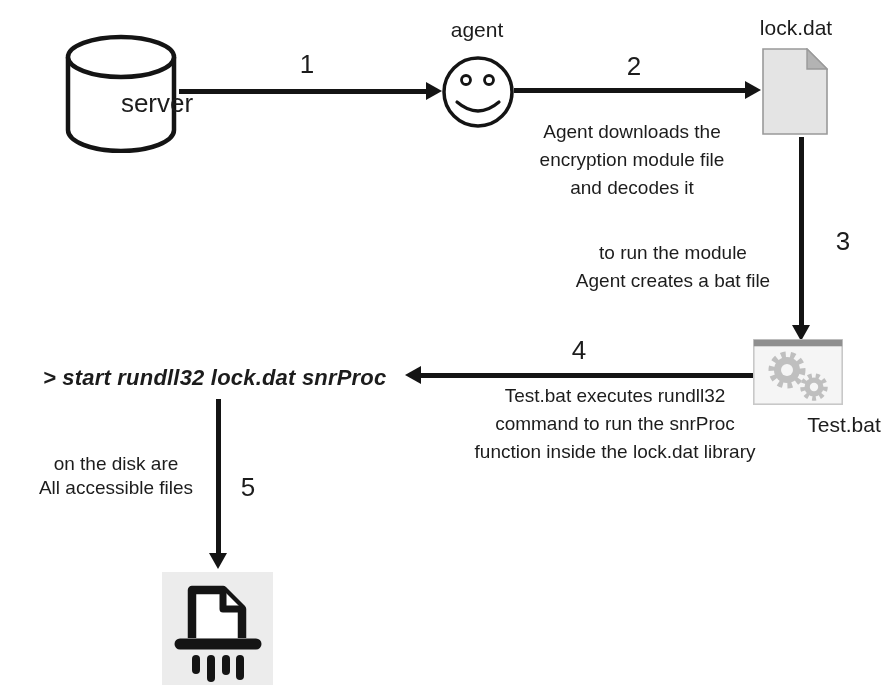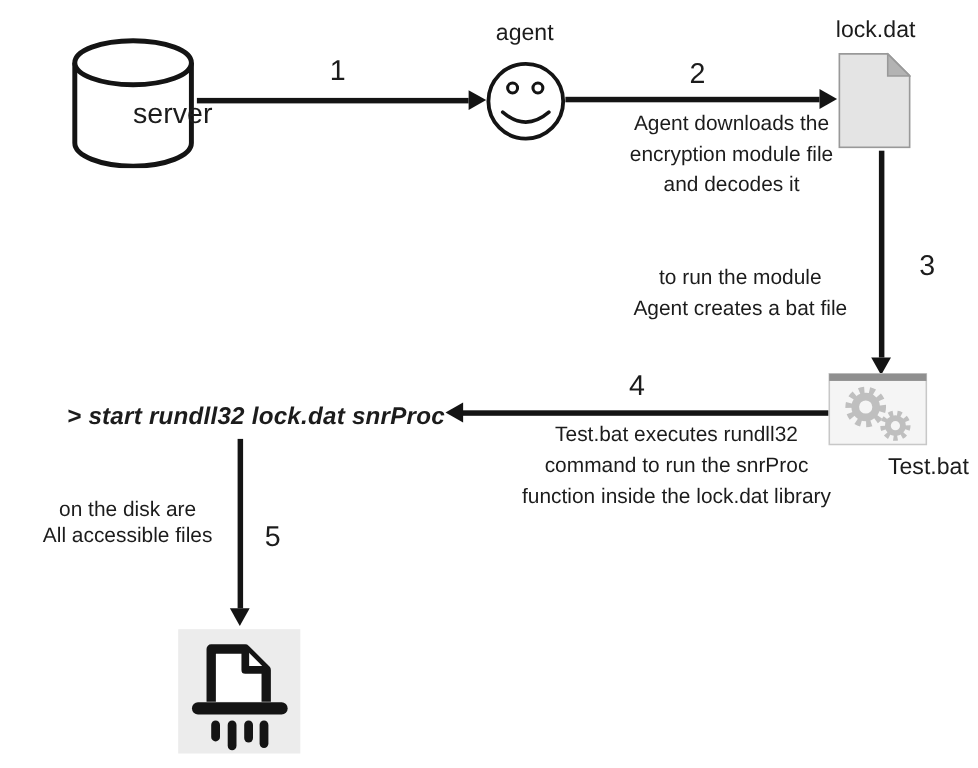--- a/index.html
+++ b/index.html
@@ -37,21 +37,20 @@
     line-height: 28px;
     white-space: nowrap;
   }
   .caption.tight { line-height: 24px; }
   .command-text {
     font-size: 22px;
     font-weight: bold;
     font-style: italic;
     white-space: nowrap;
     letter-spacing: 0.2px;
-    margin-left: 18px;
   }
 
   
   .shaft-h {
     position: absolute;
     height: 4.5px;
     background: #141414;
   }
   .shaft-v {
     position: absolute;
@@ -112,21 +111,21 @@
       <circle cx="37" cy="39" r="34" fill="#ffffff" stroke="#141414" stroke-width="3.5"></circle>
       <circle cx="25" cy="27" r="4.5" fill="#ffffff" stroke="#141414" stroke-width="2.8"></circle>
       <circle cx="48" cy="27" r="4.5" fill="#ffffff" stroke="#141414" stroke-width="2.8"></circle>
       <path d="M16 49 Q37 67 58 49" fill="none" stroke="#141414" stroke-width="3.2" stroke-linecap="round"></path>
     </svg>
   </div>
 
   <div class="shaft-h" style="left:514px; top:88px; width:231px;"></div>
   <div class="head head-right" style="left:745px; top:81px;"></div>
   <div class="abs step-number centered" style="left:634px; top:51px;">2</div>
-  <div class="abs caption centered" style="left:632px; top:99px;margin-left:33px;">
+  <div class="abs caption centered" style="left:632px; top:118px;">
     <div>Agent downloads the</div>
     <div>encryption module file</div>
     <div>and decodes it</div>
   </div>
 
   <div class="abs node-label centered" style="left:796px; top:16px;text-align:center;">lock.dat</div>
   <div class="abs" style="left:762px; top:48px;">
     <svg width="66" height="87" viewBox="0 0 66 87">
       <path d="M1 1 H45 L65 21 V86 H1 Z" fill="#e4e4e4" stroke="#999999" stroke-width="1.6"></path>
       <path d="M45 1 L65 21 H45 Z" fill="#b3b3b3" stroke="#999999" stroke-width="1.4"></path>

